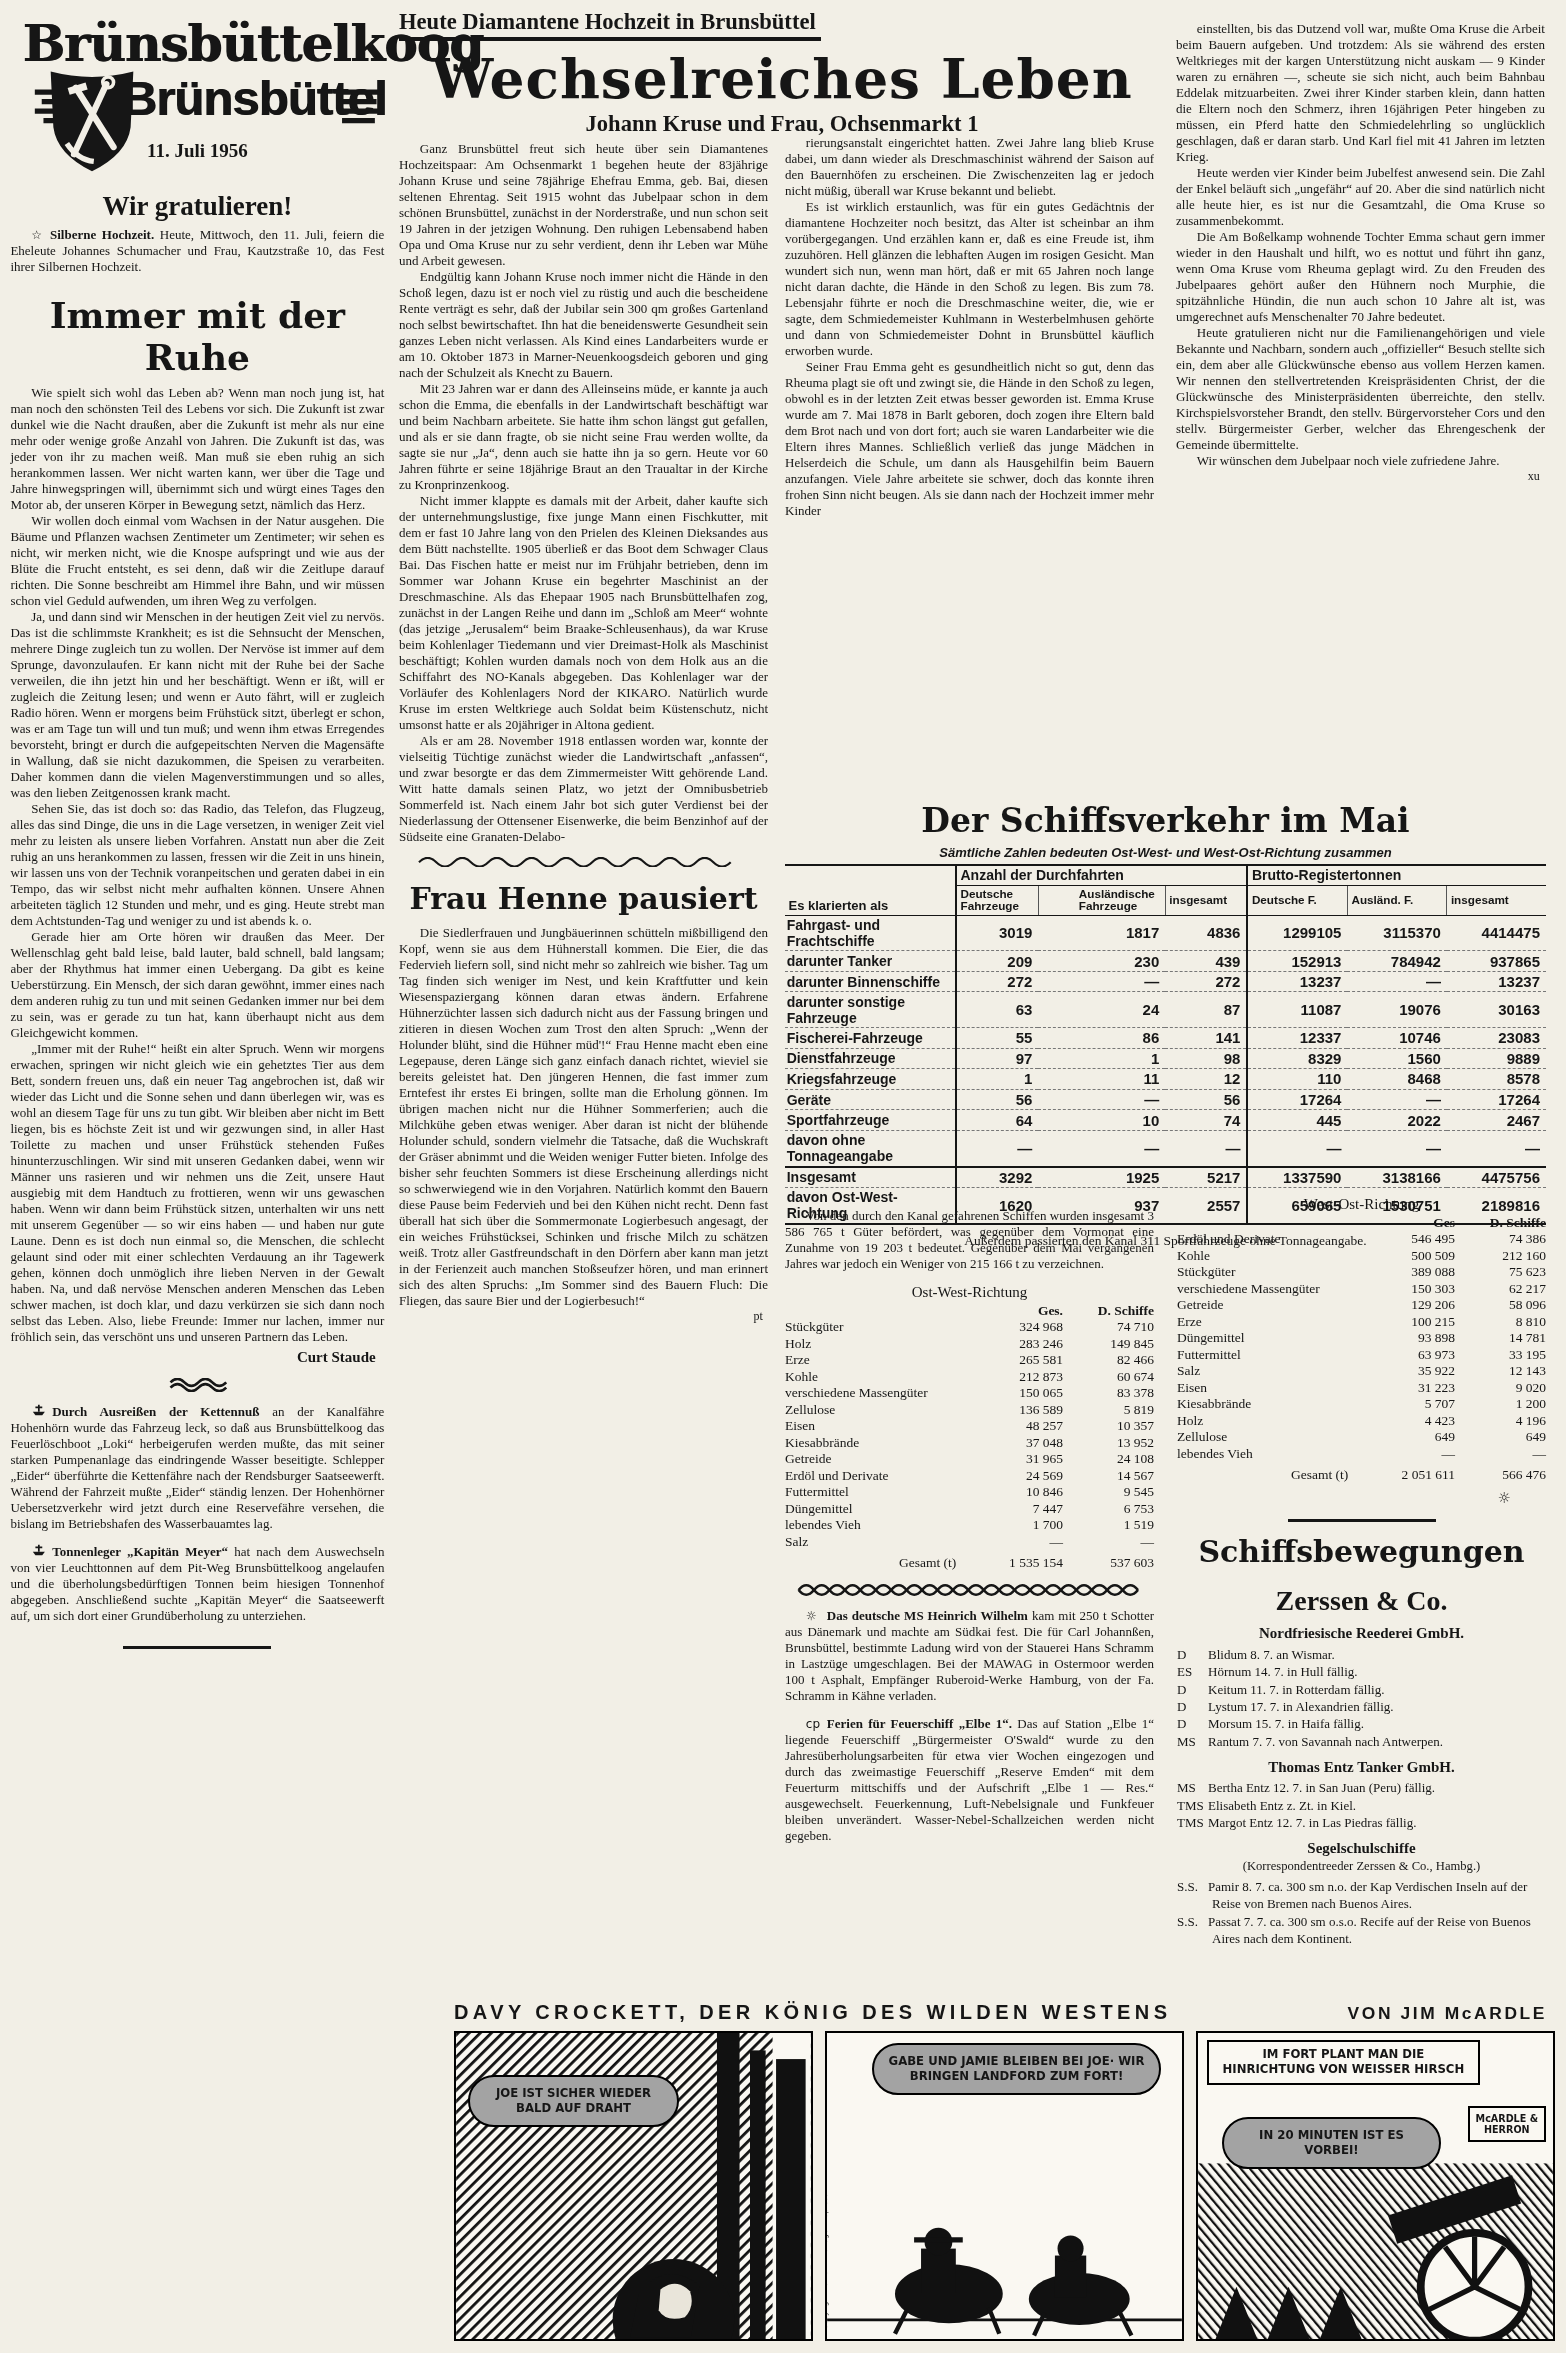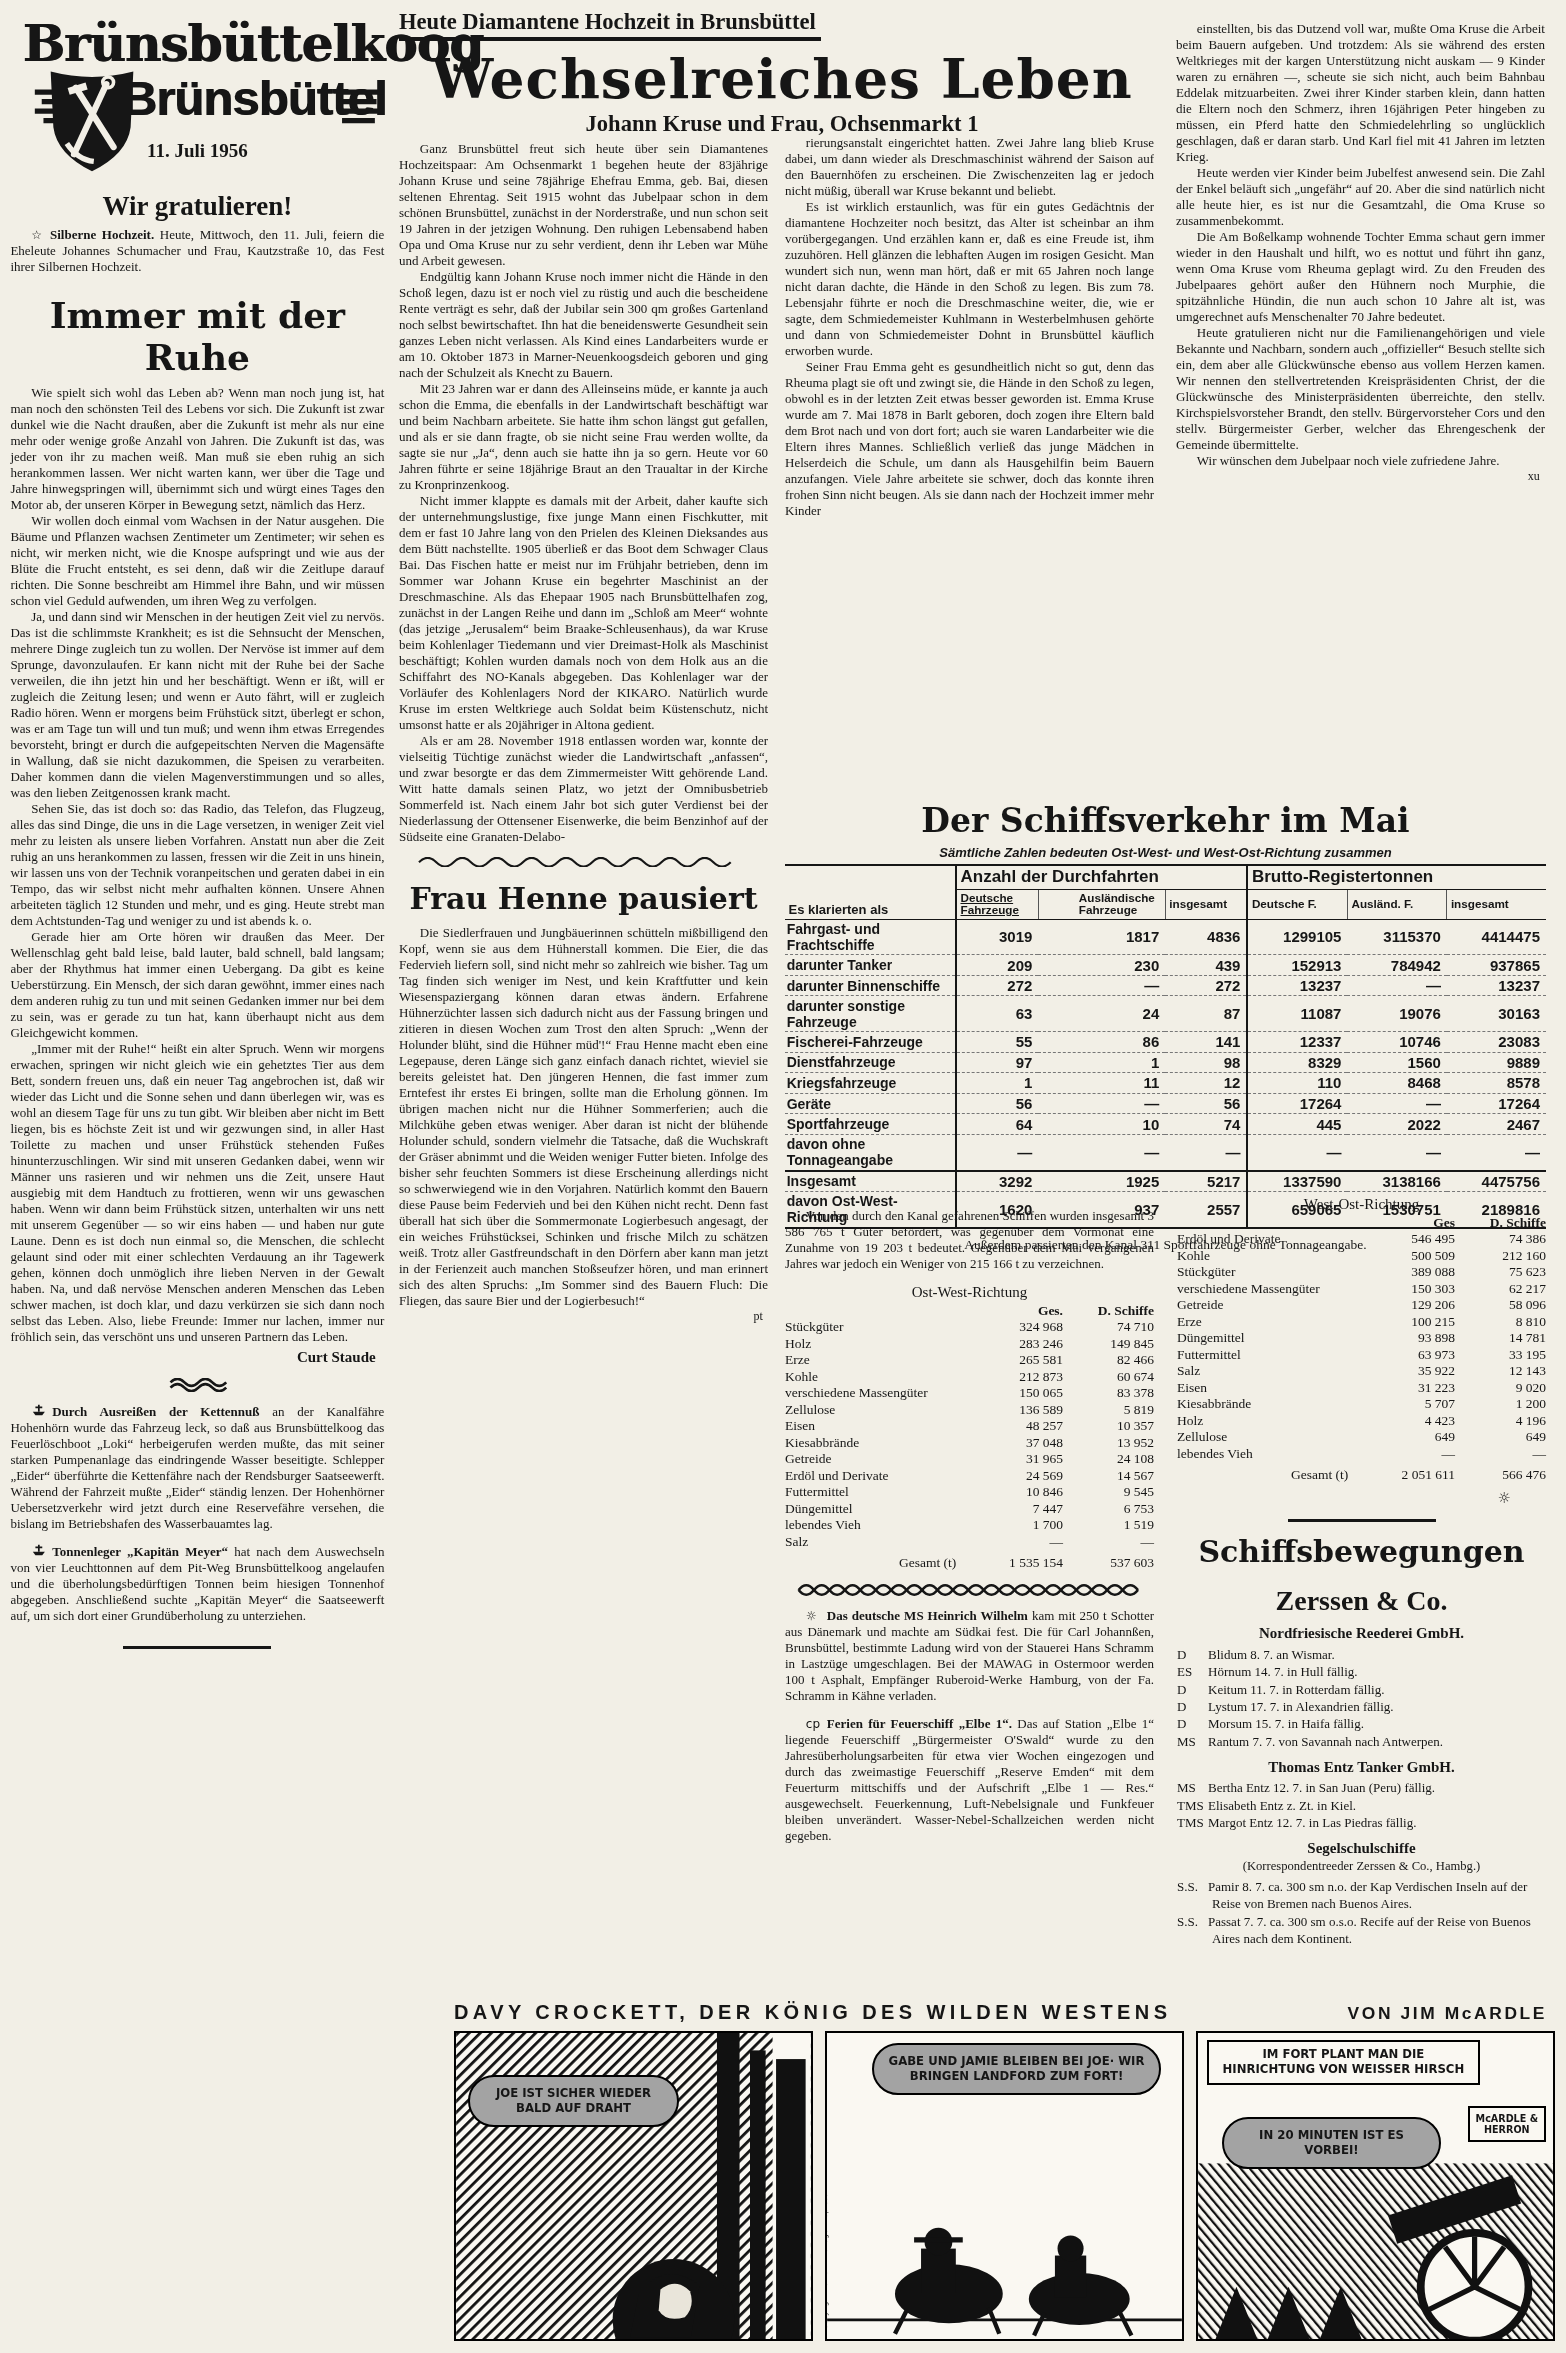--- a/index.html
+++ b/index.html
@@ -37,21 +37,21 @@
   .brief{margin-top:12px;font-size:13px;line-height:16px;}
   .brief .lead{font-weight:bold;}
   .brief .mark{display:inline-block;width:21px;text-indent:0;}
   .brief p{text-indent:1.6em;margin:0;}
   .mark-glyph{font-family:"DejaVu Sans",sans-serif;font-size:12px;}
   
   .note{ text-align:center;font-family:"Liberation Sans",sans-serif;font-weight:bold;font-size:13px;font-style:italic;}
   table.verkehr{width:100%;border-collapse:collapse;font-family:"Liberation Sans",sans-serif;
                 border-top:2.6px solid #161616;border-bottom:2.6px solid #161616;margin-top:3.5px;}
   table.verkehr th{font-weight:bold;padding:1.7px 3.5px;}
-  .gh{font-size:17px;border-bottom:0.9px solid #161616;}
+  .gh{font-size:14px;border-bottom:0.9px solid #161616;}
   .sh{font-size:11.7px;line-height:12.6px;border-bottom:1.7px solid #161616;padding-bottom:3.5px;}
   .th-label{font-size:13px;text-align:left;vertical-align:bottom;border-bottom:1.7px solid #161616;}
   table.verkehr td{font-weight:bold;font-size:15px;text-align:right;padding:1.3px 6px;
                    border-bottom:0.9px dashed #777;}
   table.verkehr td.lbl{font-size:14px;text-align:left;padding-left:1.7px;}
   table.verkehr .sepL{border-left:2.6px solid #161616;}
   table.verkehr .sepT{border-left:1.3px solid #555;}
   tbody.totals tr:first-child td{border-top:2.2px solid #161616;}
   .footnote{text-align:center;font-size:13.5px;margin-top:8.7px;}
   
@@ -214,21 +214,21 @@
     <div class="note" style="margin-top:5.2px;">Sämtliche Zahlen bedeuten Ost-West- und West-Ost-Richtung zusammen</div>
 
     <table class="verkehr">
       <thead>
         <tr>
           <th class="th-label" rowspan="2" style="width:184px;">Es klarierten als</th>
           <th class="gh sepL" colspan="3">Anzahl der Durchfahrten</th>
           <th class="gh sepL" colspan="3">Brutto-Registertonnen</th>
         </tr>
         <tr>
-          <th class="sh sepL" style="width:80px;text-decoration:underline;">Deutsche Fahrzeuge</th>
+          <th class="sh sepL" style="width:80px;">Deutsche Fahrzeuge</th>
           <th class="sh sepT" style="width:85px;padding-left:40px;">Ausländische Fahrzeuge</th>
           <th class="sh sepT" style="width:80px;">insgesamt</th>
           <th class="sh sepL" style="width:103px;">Deutsche F.</th>
           <th class="sh sepT" style="width:103px;">Ausländ. F.</th>
           <th class="sh sepT" style="width:103px;">insgesamt</th>
         </tr>
       </thead>
       <tbody>
           <tr>
           <td class="lbl">Fahrgast- und Frachtschiffe</td>

